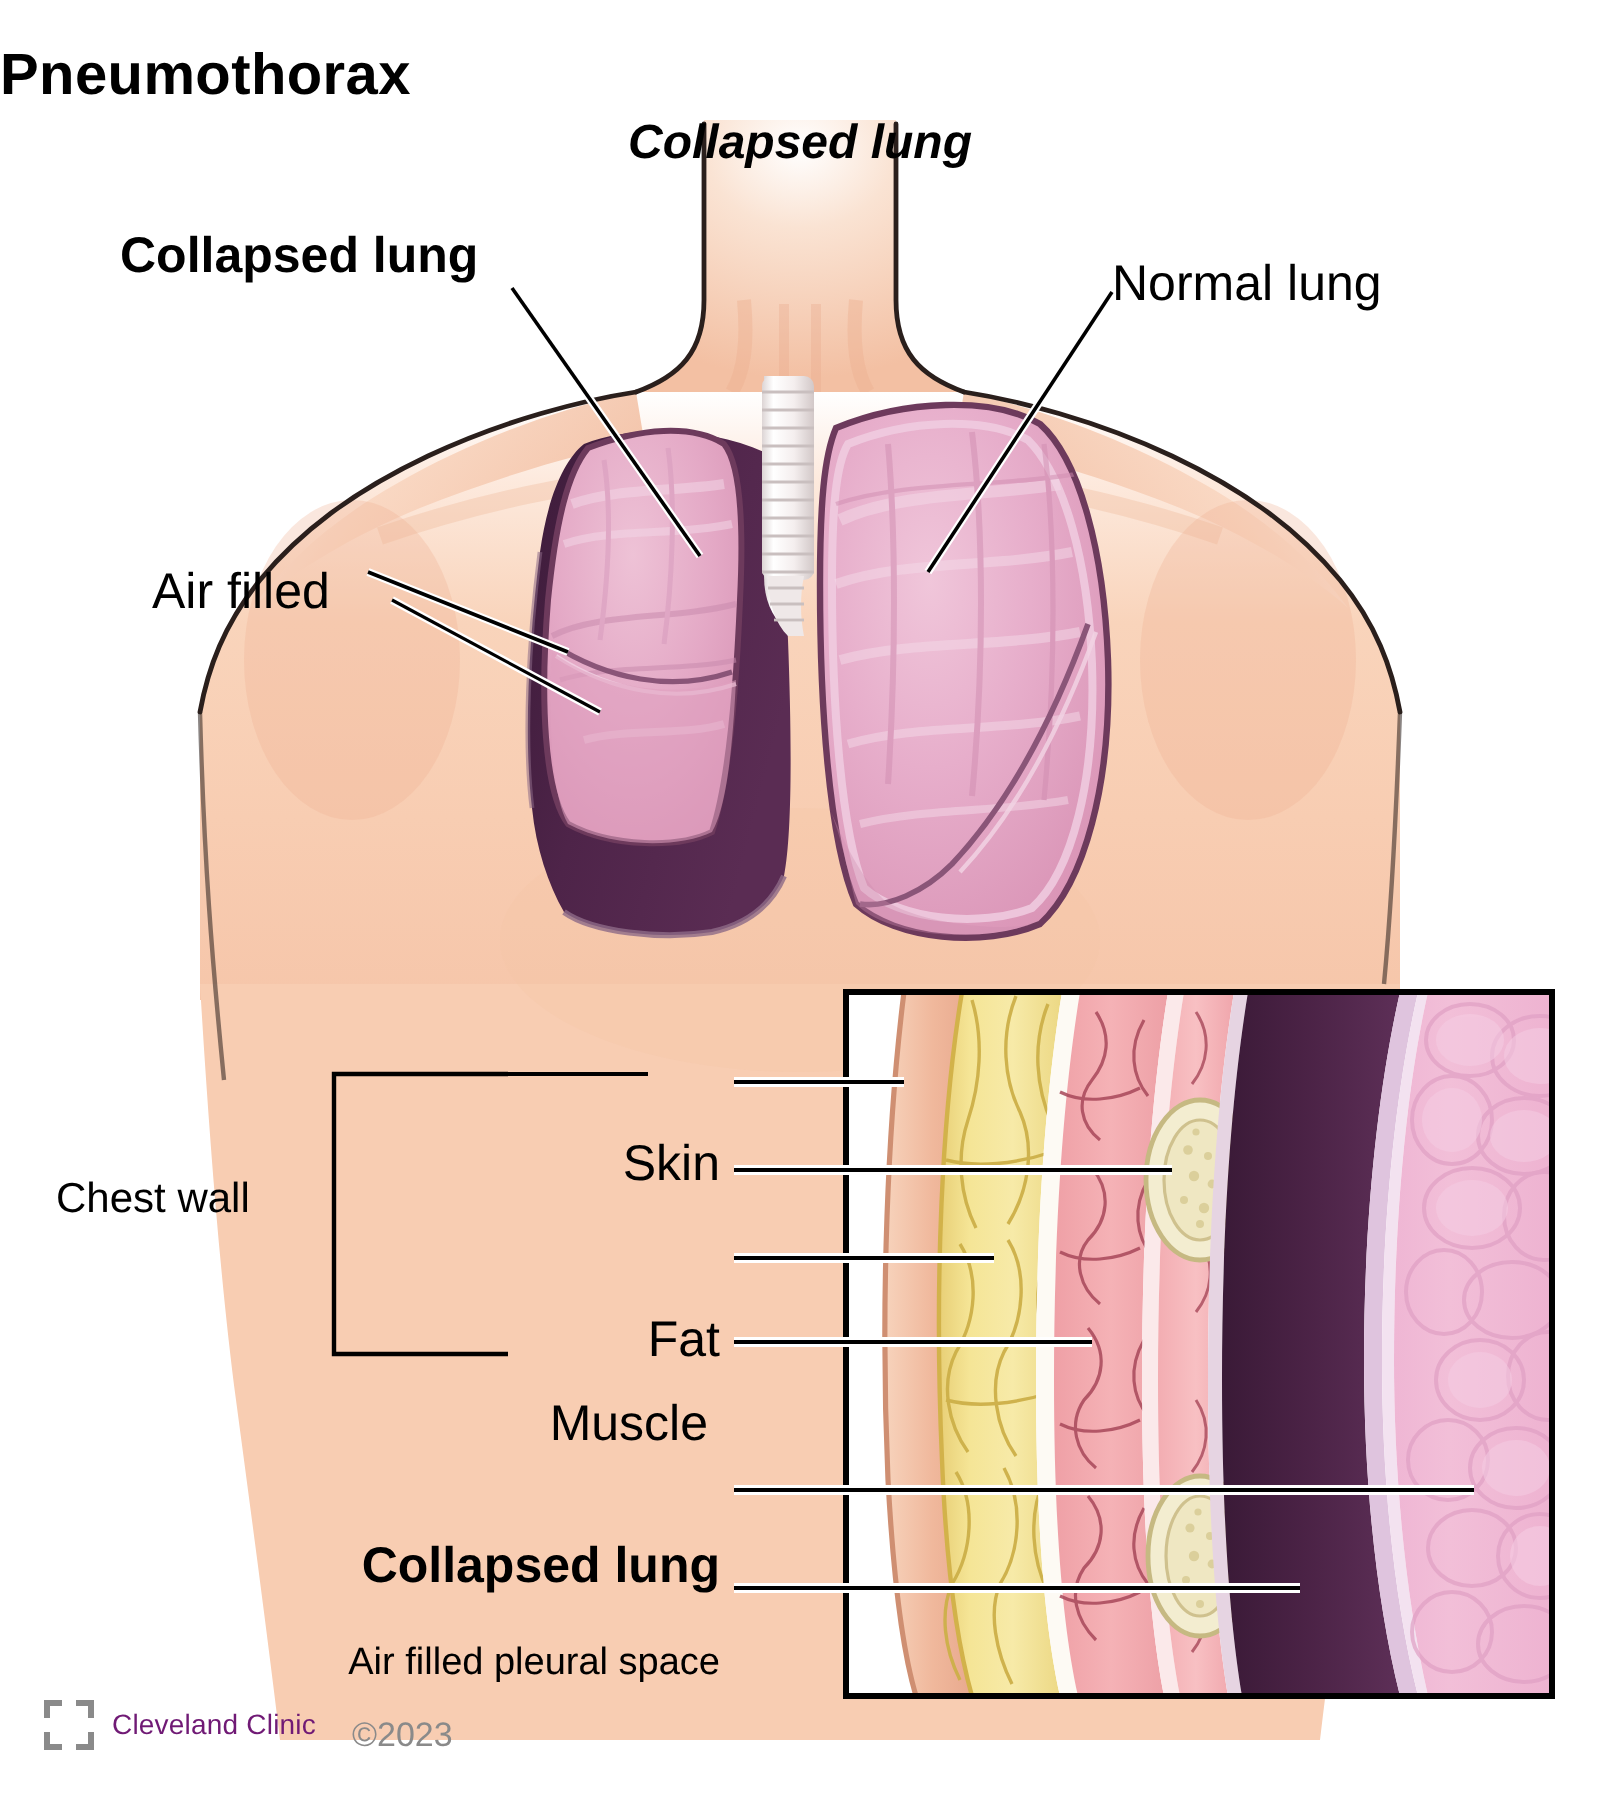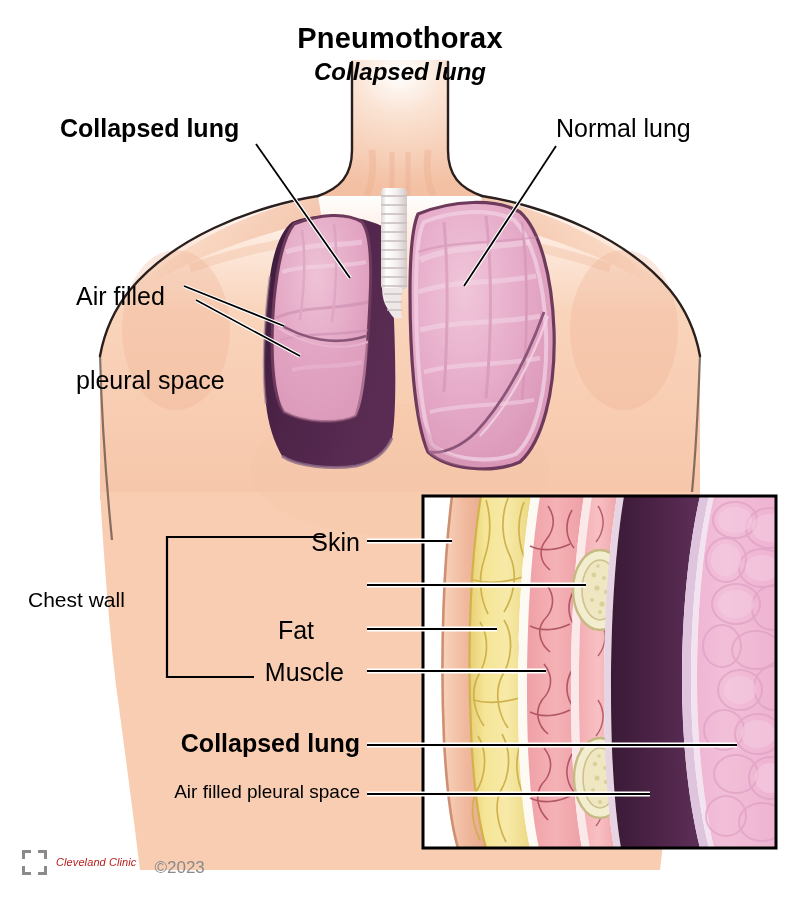--- a/index.html
+++ b/index.html
@@ -6,52 +6,52 @@
   body{
     width:800px;height:901px;position:relative;overflow:hidden;
     font-family:"Liberation Sans","DejaVu Sans",sans-serif;
     color:#000000;
   }
   .stage{position:absolute;inset:0;}
   .abs{position:absolute;}
 
   
   #title-main{
-    left:0;top:22px;width:800px;text-align:center;
+    left:0;top:22px;width:800px;
     font-size:29px;font-weight:bold;letter-spacing:.2px;
   }
   #title-sub{
     left:0;top:58px;width:800px;text-align:center;
     font-size:24px;font-style:italic;font-weight:bold;
   }
 
   
   .lbl{font-size:24px;line-height:28px;white-space:pre;}
   .lbl.bold{font-weight:bold;}
-  .lbl.r{text-align:right;}
+  .lbl.r{text-align:right;margin-top:40px;}
 
   #lbl-collapsed-top{left:60px;top:114px;font-size:25px;}
-  #lbl-normal-lung{left:556px;top:114px;font-size:25px;}
+  #lbl-normal-lung{left:556px;top:128px;font-size:25px;}
   #lbl-airspace-top{left:76px;top:226px;font-size:25px;}
 
   #lbl-chestwall{left:28px;top:586px;font-size:21px;}
   #lbl-skin{left:232px;top:528px;width:128px;font-size:25px;}
   #lbl-ribs{left:232px;top:572px;width:128px;font-size:25px;}
-  #lbl-fat{left:232px;top:616px;width:128px;font-size:25px;text-align:center;}
-  #lbl-muscle{left:190px;top:658px;width:154px;font-size:25px;}
+  #lbl-fat{left:232px;top:616px;width:128px;font-size:25px;}
+  #lbl-muscle{left:200px;top:658px;width:154px;font-size:25px;}
 
   #lbl-collapsed-bottom{left:114px;top:729px;width:246px;font-size:25px;}
   #lbl-airspace-bottom{left:46px;top:778px;width:314px;font-size:19px;}
 
   
   svg.overlay{position:absolute;left:0;top:0;width:800px;height:901px;pointer-events:none;}
 
   
   #footer{left:22px;top:846px;display:flex;align-items:center;gap:9px;}
-  #footer .cc-text{font-size:11px;color:#b91c1c;letter-spacing:.1px;font-style:italic;}
+  #footer .cc-text{font-size:14px;color:#701a75;letter-spacing:.1px;}
   #footer .cc-copy{font-size:17px;color:#8a8a8a;margin-left:9px;margin-top:12px;}
   .cc-mark{width:25px;height:25px;position:relative;flex:0 0 auto;}
   .cc-mark i{position:absolute;background:#8a8a8a;display:block;}
 </style>
 </head>
 <body>
 
 <div class="stage">
 
   <svg class="overlay" viewBox="0 0 800 901">
@@ -443,21 +443,20 @@
   </svg>
 
   <div class="abs" id="title-main">Pneumothorax</div>
   <div class="abs" id="title-sub">Collapsed lung</div>
 
   <div class="abs lbl bold" id="lbl-collapsed-top">Collapsed lung</div>
   <div class="abs lbl" id="lbl-normal-lung">Normal lung</div>
 
   <div class="abs lbl" id="lbl-airspace-top">
     <div>Air filled</div>
-    <div>pleural space</div>
   </div>
 
   <div class="abs lbl" id="lbl-chestwall">Chest wall</div>
   <div class="abs lbl r" id="lbl-skin">Skin</div>
   <div class="abs lbl r" id="lbl-fat">Fat</div>
   <div class="abs lbl r" id="lbl-muscle">Muscle</div>
 
   <div class="abs lbl r bold" id="lbl-collapsed-bottom">Collapsed lung</div>
   <div class="abs lbl r" id="lbl-airspace-bottom">Air filled pleural space</div>
 

